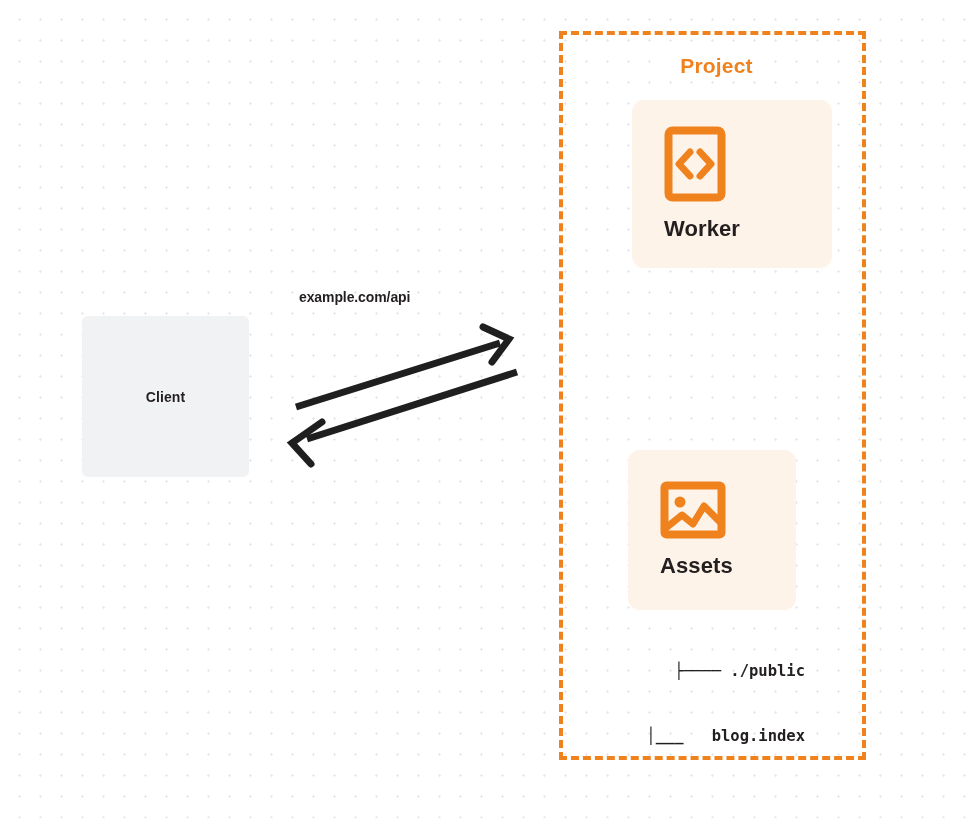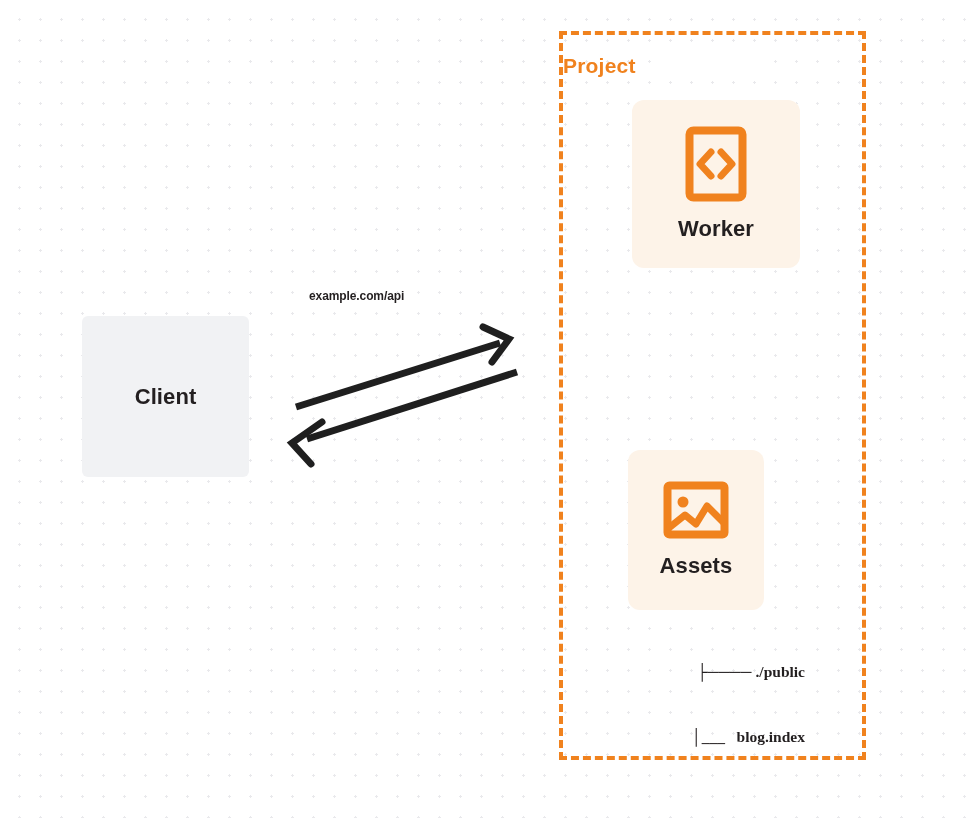--- a/index.html
+++ b/index.html
@@ -28,20 +28,21 @@
     width: 307px;
     height: 729px;
     border: 4px dashed #F0821E;
     box-sizing: border-box;
   }
   #project-label {
     position: absolute;
     left: 0;
     top: 18px;
     width: 307px;
+    text-align: center;
     font-size: 21px;
     font-weight: 700;
     color: #F0821E;
     letter-spacing: 0.2px;
     line-height: 26px;
   }
   #project-label-bg {
     position: absolute;
     left: 102px;
     top: 20px;
@@ -50,22 +51,22 @@
     background: #ffffff;
   }
 
   
   .card {
     position: absolute;
     background: #FDF3E8;
     border-radius: 12px;
     display: flex;
     flex-direction: column;
-    align-items: center;
     justify-content: center;
+    padding-left: 32px;
   }
   .card-icon {
     display: block;
     line-height: 0;
   }
   .card-label {
     font-size: 22px;
     font-weight: 700;
     color: #231F20;
     letter-spacing: 0.1px;
@@ -94,40 +95,40 @@
     top: 316px;
     width: 167px;
     height: 161px;
     background: #F1F2F4;
     border-radius: 6px;
     display: flex;
     align-items: center;
     justify-content: center;
   }
   #client-label {
-    font-size: 22px;
+    font-size: 14px;
     font-weight: 700;
     color: #231F20;
     letter-spacing: 0.1px;
   }
 
   
   #arrows {
     position: absolute;
     left: 0;
     top: 0;
     width: 980px;
     height: 818px;
     pointer-events: none;
   }
   #arrow-label {
     position: absolute;
-    left: 309px;
+    left: 299px;
     top: 289px;
-    font-size: 12px;
+    font-size: 14px;
     font-weight: 700;
     color: #231F20;
     white-space: nowrap;
     letter-spacing: -0.1px;
   }
 
   
   #file-tree {
     position: absolute;
     left: 605px;
@@ -137,21 +138,20 @@
     font-size: 15.5px;
     font-weight: 700;
     color: #231F20;
     line-height: 21.5px;
     white-space: pre;
   }
   .tree-row {
     display: block;
     text-align: right;
     white-space: pre;
-    font-family: Liberation Serif, serif;
   }
 </style>
 </head>
 <body>
 
 <div id="canvas">
 
   <svg id="arrows" viewBox="0 0 980 818" width="980" height="818" aria-hidden="true">
 
     <g>

